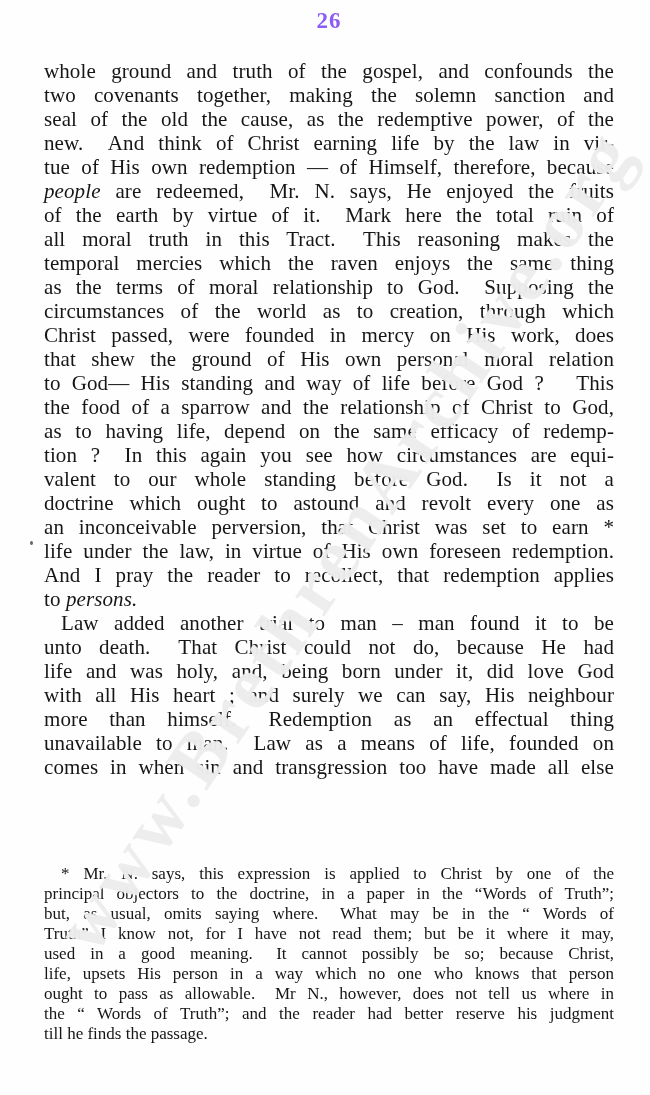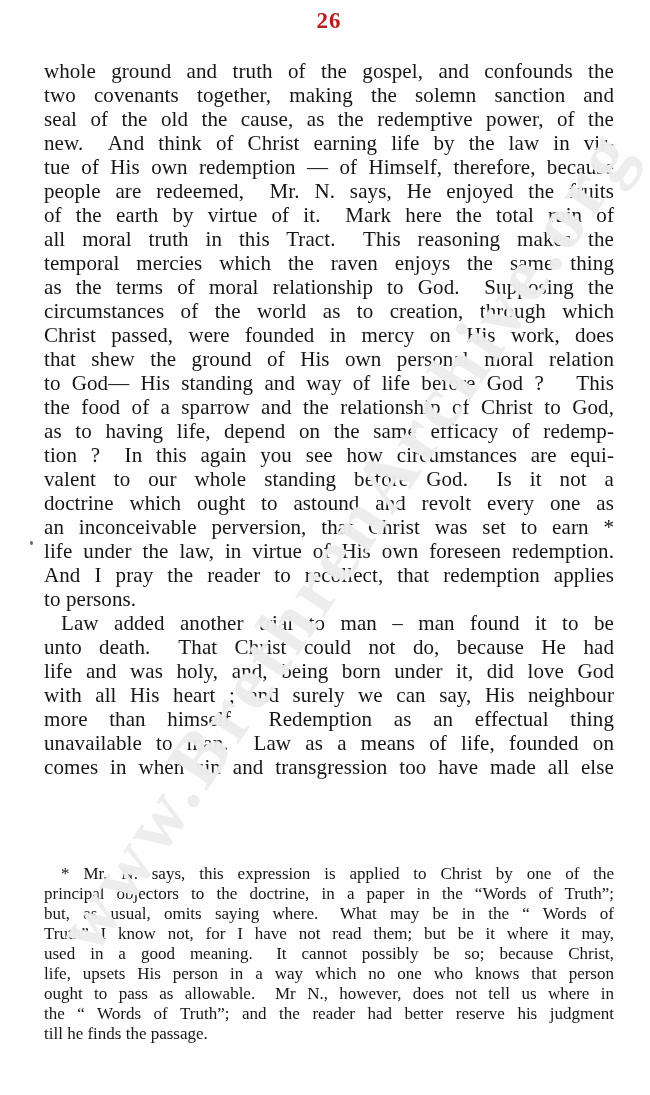--- a/index.html
+++ b/index.html
@@ -14,21 +14,21 @@
   }
   .pagenum {
     position: absolute;
     top: 8px;
     left: 44px;
     width: 570px;
     text-align: center;
     font-size: 23px;
     font-weight: bold;
     letter-spacing: 1px;
-    color: #b91c1c;
+    color: #8b5cf6;
   }
   .main-text {
     position: absolute;
     top: 59px;
     left: 44px;
     width: 570px;
     font-size: 21px;
     line-height: 24px;
     letter-spacing: 0.1px;
   }
@@ -41,21 +41,21 @@
     line-height: 20px;
   }
   .para { margin: 0; }
   .para .line {
     text-align: justify;
     text-align-last: justify;
     white-space: normal;
   }
   .align-last-left .line:last-child { text-align-last: left; }
   .indent-first .line:first-child { text-indent: 17px; }
-  .it { }
+  .it { font-style: italic; }
   .watermark {
     position: absolute;
     left: 345px;
     top: 540px;
     transform: translate(-50%, -50%) rotate(-56deg);
     transform-origin: center center;
     font-family: "Liberation Serif", serif;
     font-weight: bold;
     font-size: 76px;
     letter-spacing: 5px;

